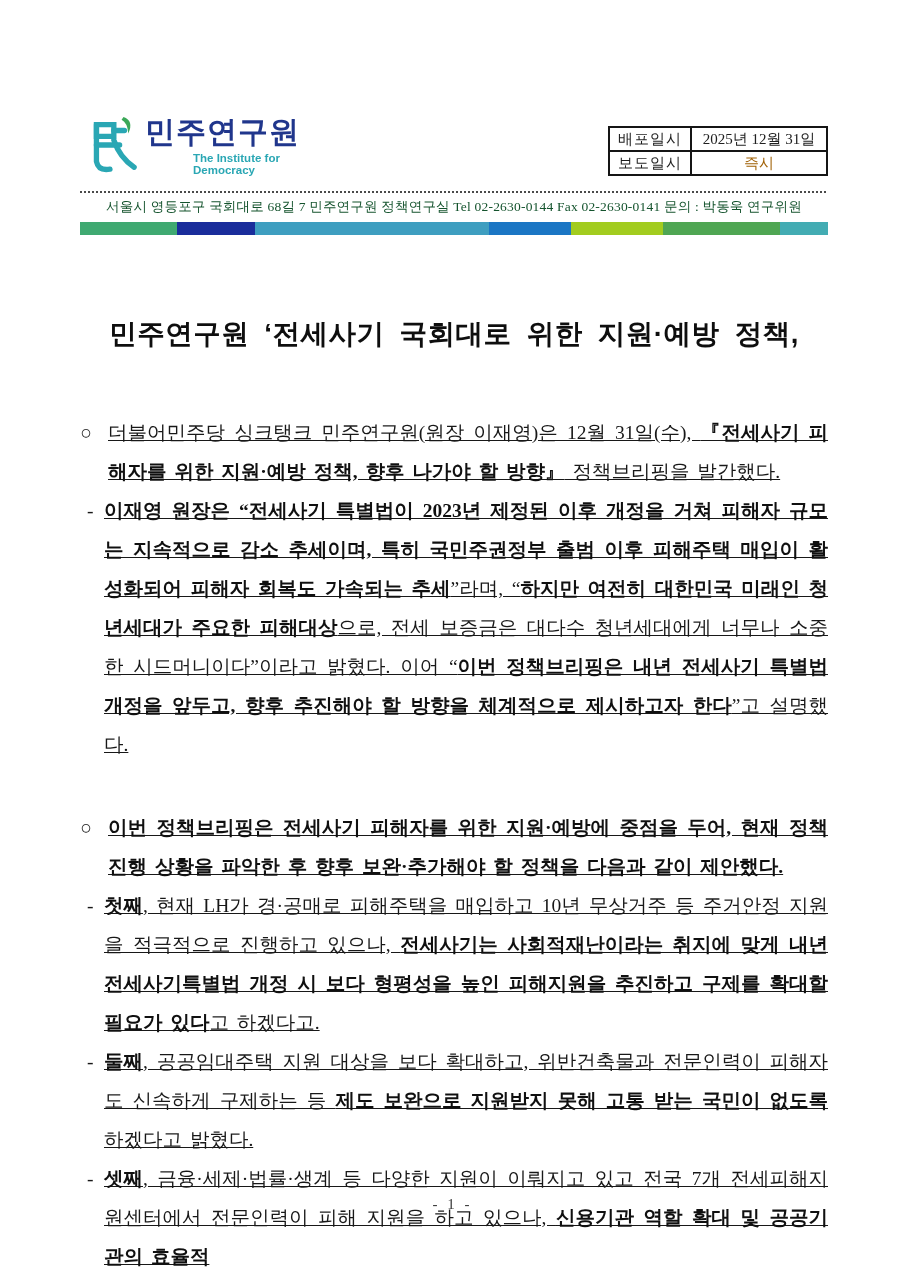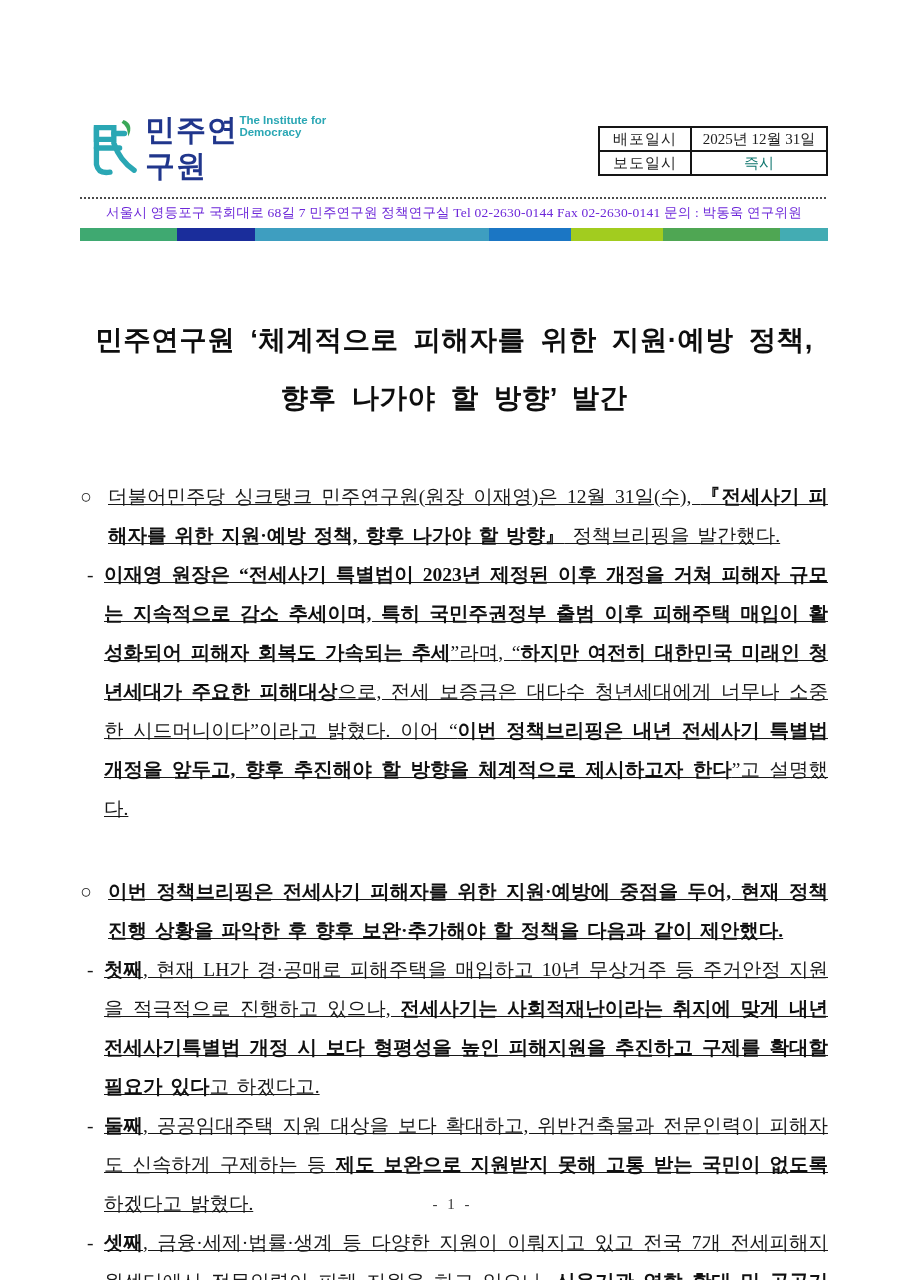--- a/index.html
+++ b/index.html
@@ -7,49 +7,49 @@
   body {
     width:905px; height:1280px; position:relative; overflow:hidden;
     font-family:"Liberation Serif","DejaVu Serif",serif; color:#1c1c1c;
   }
   .page { position:absolute; inset:0; padding:112px 77px 0 80px; }
 
   
   .header-row { display:flex; align-items:flex-start; }
   .logo-block { display:flex; align-items:center; gap:7px; width:252px; flex:none; }
   .logo-mark { width:58px; height:66px; flex:none; }
-  .logo-text { display:flex; flex-direction:row; }
+  .logo-text { display:flex; flex-direction:column; }
   .logo-name {
     font-family:"Liberation Sans","DejaVu Sans",sans-serif;
     font-weight:900; font-size:30px; letter-spacing:1px; color:#20368c; line-height:1.2;
   }
   .logo-sub {
     font-family:"Liberation Sans","DejaVu Sans",sans-serif;
-    font-weight:700; font-size:11.5px; color:#2aa7b4; margin-top:2px;
+    font-weight:700; font-size:11.5px; color:#2aa7b4; margin-top:2px;margin-left:48px;
   }
   .doc-type {
     font-family:"Liberation Sans","DejaVu Sans",sans-serif;
     font-weight:900; font-size:47px; letter-spacing:4px; color:#0c0c0c;
     margin-left:42px; margin-top:6px; line-height:1;
   }
   .info-table { margin-left:auto; border-collapse:collapse; margin-top:14px; }
   .info-table td {
     border:2px solid #151515; font-size:15px; height:24px; text-align:center;
     vertical-align:middle; padding:0 6px;
   }
-  .info-table td.lbl { width:92px; letter-spacing:1px; }
+  .info-table td.lbl { width:82px; letter-spacing:1px; }
   .info-table td.val { width:136px; }
 
   
   .dotted-rule {
     margin-top:12px; height:3px;
     background:repeating-linear-gradient(90deg,#4a4a4a 0 2px,transparent 2px 4px);
     background-size:4px 1.5px; background-repeat:repeat-x; background-position:0 1px;
   }
-  .address { text-align:center; font-size:13.5px; color:#6d28d9; padding:5px 0 6px; letter-spacing:0.2px; }
+  .address { text-align:center; font-size:13.5px; color:#14532d; padding:5px 0 6px; letter-spacing:0.2px; }
   .color-bar { display:flex; height:13px; width:100%; }
   .color-bar .seg { height:100%; }
 
   
   .title-block {
     margin-top:70px; text-align:center;
     font-family:"Liberation Sans","DejaVu Sans",sans-serif;
     font-weight:800; font-size:27.5px; color:#0e0e0e;
     line-height:2.1; word-spacing:7px; letter-spacing:0.5px;
   }
@@ -95,41 +95,40 @@
 
 
     <table class="info-table">
       <tbody id="info-table-body">
           <tr>
             <td class="lbl">배포일시</td>
             <td class="val" style="color: rgb(32, 32, 32);">2025년 12월 31일</td>
           </tr>
           <tr>
             <td class="lbl">보도일시</td>
-            <td class="val" style="color: #0f766e;">즉시</td>
+            <td class="val" style="color: #a16207;">즉시</td>
           </tr>
         </tbody>
     </table>
   </div>
 
   <div class="dotted-rule"></div>
   <div class="address">서울시 영등포구 국회대로 68길 7 민주연구원 정책연구실  Tel 02-2630-0144 Fax 02-2630-0141 문의 : 박동욱 연구위원</div>
   <div class="color-bar" id="color-bar">
       <div class="seg" style="width: 13%; background: rgb(63, 169, 113);"></div>
       <div class="seg" style="width: 10.4%; background: rgb(26, 45, 155);"></div>
       <div class="seg" style="width: 31.3%; background: rgb(62, 158, 192);"></div>
       <div class="seg" style="width: 10.9%; background: rgb(27, 118, 196);"></div>
       <div class="seg" style="width: 12.4%; background: rgb(162, 204, 31);"></div>
       <div class="seg" style="width: 15.6%; background: rgb(79, 166, 83);"></div>
       <div class="seg" style="width: 6.4%; background: rgb(67, 172, 179);"></div>
     </div>
 
   <div class="title-block">
-    <div>민주연구원 ‘체계적으로 피해자를 위한 지원·예방 정책,</div>
-    <div>향후 나가야 할 방향’ 발간</div>
+    <div>민주연구원 ‘전세사기 국회대로 위한 지원·예방 정책,</div>
   </div>
 
   <div class="body-content" id="body-content">
       <div class="para circle">
         <span class="bullet">○</span>
         <div class="ptext"><span>더불어민주당 싱크탱크 민주연구원(원장 이재영)은 12월 31일(수), </span><b>『전세사기 피해자를 위한 지원·예방 정책, 향후 나가야 할 방향』</b><span> 정책브리핑을 발간했다.</span></div>
       </div>
       <div class="para dash">
         <span class="bullet">-</span>
         <div class="ptext"><b>이재영 원장은 “전세사기 특별법이 2023년 제정된 이후 개정을 거쳐 피해자 규모는 지속적으로 감소 추세이며, 특히 국민주권정부 출범 이후 피해주택 매입이 활성화되어 피해자 회복도 가속되는 추세</b><span>”라며, “</span><b>하지만 여전히 대한민국 미래인 청년세대가 주요한 피해대상</b><span>으로, 전세 보증금은 대다수 청년세대에게 너무나 소중한 시드머니이다”이라고 밝혔다. 이어 “</span><b>이번 정책브리핑은 내년 전세사기 특별법 개정을 앞두고, 향후 추진해야 할 방향을 체계적으로 제시하고자 한다</b><span>”고 설명했다.</span></div>

